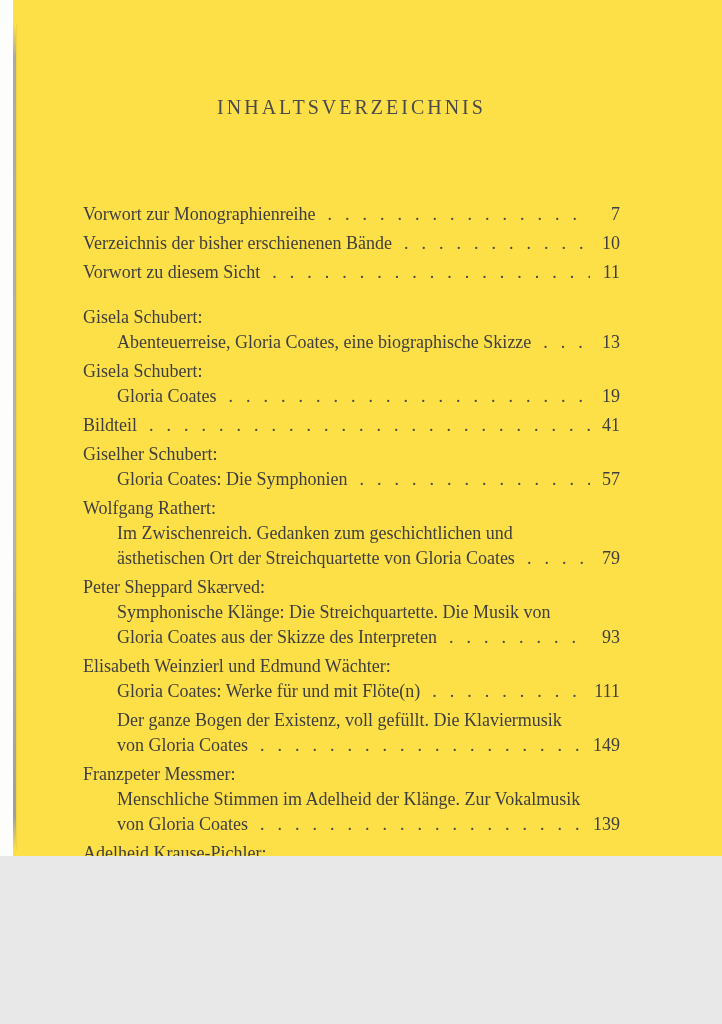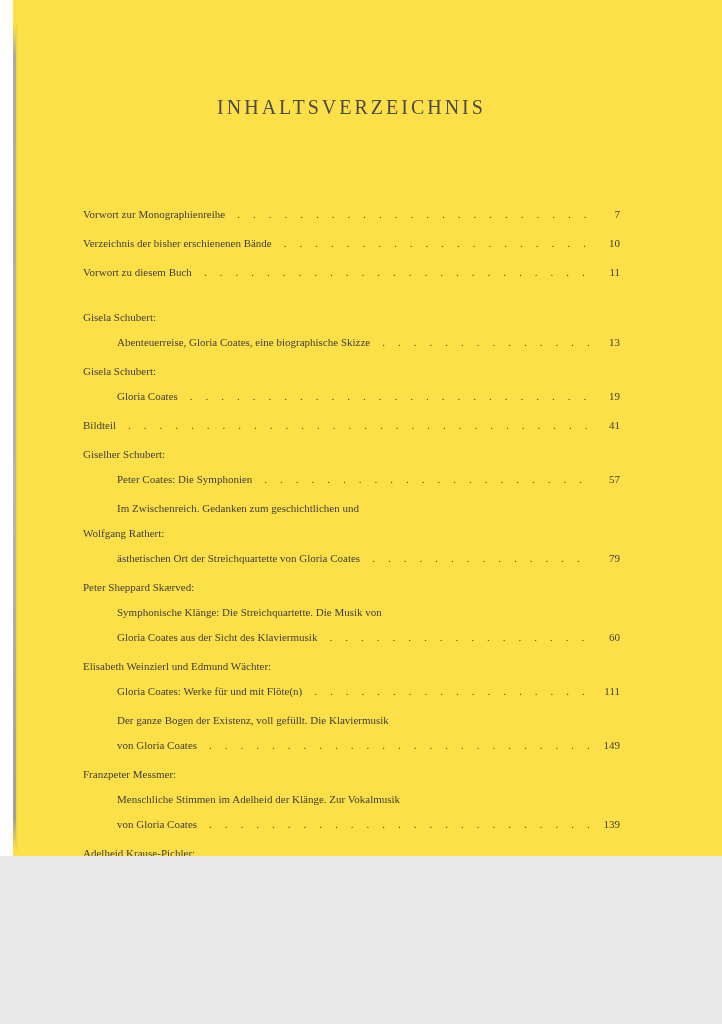--- a/index.html
+++ b/index.html
@@ -32,21 +32,21 @@
     font-weight:400;
     letter-spacing:3px;
     color:#4a4a4a;
     line-height:22px;
   }
   .toc-block { margin:0 0 4px 0; }
   .toc-block.gap-before { margin-top:20px; }
   .toc-line {
     display:flex;
     align-items:baseline;
-    font-size:11px;
+    font-size:18px;
     line-height:25px;
     white-space:nowrap;
   }
   .toc-line .txt { flex:0 0 auto; }
   .toc-line .txt em { font-style:italic; }
   .toc-line.indent { padding-left:34px; }
   .dots {
     flex:1 1 auto;
     overflow:hidden;
     white-space:nowrap;
@@ -88,21 +88,21 @@
     <div class="toc-block">
       <div class="toc-line">
         <span class="txt">Verzeichnis der bisher erschienenen Bände</span>
         <span class="dots">............................................................</span>
         <span class="num">10</span>
       </div>
     </div>
 
     <div class="toc-block">
       <div class="toc-line">
-        <span class="txt">Vorwort zu diesem Buch</span>
+        <span class="txt">Vorwort zu diesem Sicht</span>
         <span class="dots">............................................................</span>
         <span class="num">11</span>
       </div>
     </div>
 
     <div class="toc-block gap-before">
       <div class="toc-line">
         <span class="txt">Gisela Schubert:</span>
       </div>
       <div class="toc-line indent">
@@ -129,51 +129,51 @@
         <span class="dots">............................................................</span>
         <span class="num">41</span>
       </div>
     </div>
 
     <div class="toc-block">
       <div class="toc-line">
         <span class="txt">Giselher Schubert:</span>
       </div>
       <div class="toc-line indent">
-        <span class="txt">Peter Coates: Die Symphonien</span>
+        <span class="txt">Gloria Coates: Die Symphonien</span>
         <span class="dots">............................................................</span>
         <span class="num">57</span>
       </div>
     </div>
 
     <div class="toc-block">
+      <div class="toc-line">
+        <span class="txt">Wolfgang Rathert:</span>
+      </div>
       <div class="toc-line indent">
         <span class="txt">Im Zwischenreich. Gedanken zum geschichtlichen und</span>
       </div>
-      <div class="toc-line">
-        <span class="txt">Wolfgang Rathert:</span>
-      </div>
       <div class="toc-line indent">
         <span class="txt">ästhetischen Ort der Streichquartette von Gloria Coates</span>
         <span class="dots">............................................................</span>
         <span class="num">79</span>
       </div>
     </div>
 
     <div class="toc-block">
       <div class="toc-line">
         <span class="txt">Peter Sheppard Skærved:</span>
       </div>
       <div class="toc-line indent">
         <span class="txt">Symphonische Klänge: Die Streichquartette. Die Musik von</span>
       </div>
       <div class="toc-line indent">
-        <span class="txt">Gloria Coates aus der Sicht des Klaviermusik</span>
-        <span class="dots">............................................................</span>
-        <span class="num">60</span>
+        <span class="txt">Gloria Coates aus der Skizze des Interpreten</span>
+        <span class="dots">............................................................</span>
+        <span class="num">93</span>
       </div>
     </div>
 
     <div class="toc-block">
       <div class="toc-line">
         <span class="txt">Elisabeth Weinzierl und Edmund Wächter:</span>
       </div>
       <div class="toc-line indent">
         <span class="txt">Gloria Coates: Werke für und mit Flöte(n)</span>
         <span class="dots">............................................................</span>

